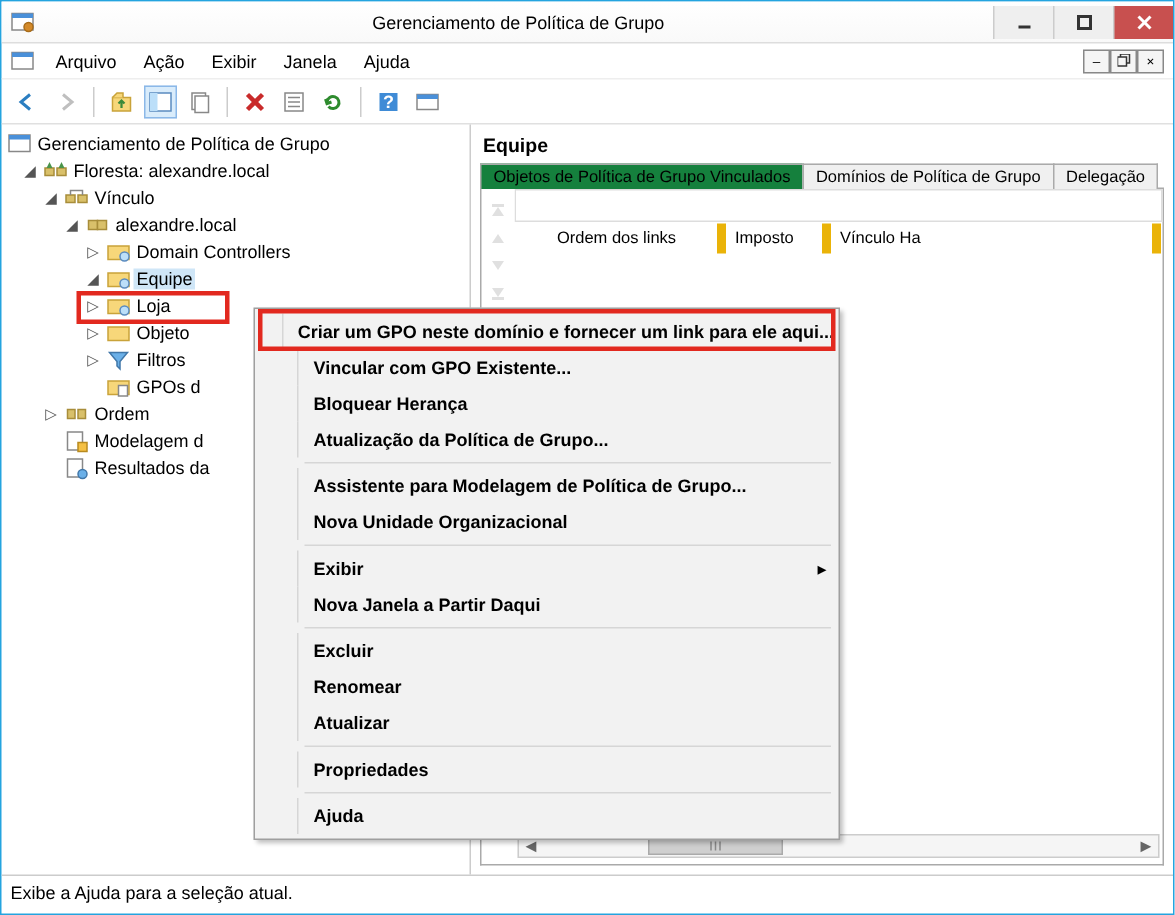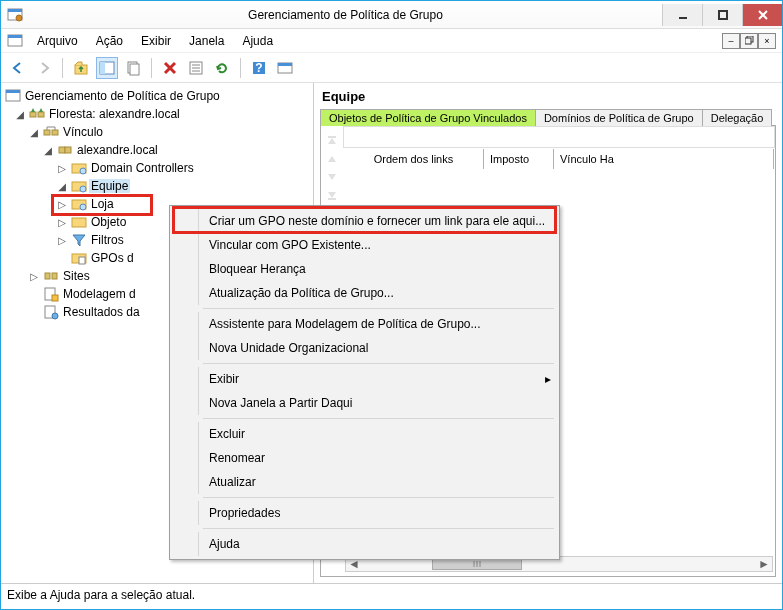--- a/index.html
+++ b/index.html
@@ -24,36 +24,36 @@
   .node { display:flex; align-items:center; height:18px; white-space:nowrap; position:relative;}
   .exp { width:14px; text-align:center; color:#555; cursor:default; font-size:10px;}
   .nicon { width:16px; height:16px; display:inline-flex; align-items:center; justify-content:center; margin:0 2px; }
   .node.selected .label{ background:#cfe6f7; }
   .node .label{ padding:0 2px;}
   .redbox { border:3px solid #e2291f; position:absolute; }
   .right { flex:1; display:flex; flex-direction:column; padding: 4px 6px 6px 6px; }
   .pane-title { font-weight:bold; font-size:13px; padding:2px 0 4px 2px; }
   .tabs { display:flex; border-bottom:1px solid #aaa; }
   .tab { border:1px solid #aaa; border-bottom:none; padding:2px 8px; background:#f0f0f0; margin-right:-1px; position:relative; top:1px; font-size:11px;}
-  .tab.active { background:#bef264; }
+  .tab.active { background:#15803d; }
   .pane-body { flex:1; border:1px solid #aaa; border-top:none; background:#fff; display:flex; }
   .sidecol { width:22px; display:flex; flex-direction:column; align-items:center; padding-top:6px; gap:0;}
   .arrowbtn{ width:18px; height:18px; color:#bbb; display:flex; align-items:center; justify-content:center;}
   .listarea { flex:1; overflow:hidden; position:relative;}
   .lhead { display:flex; border:1px solid #ddd; height:22px; align-items:center; background:#fff;}
-  .lcol { border-right:1px solid #eab308; padding:0 6px; font-size:11px; height:100%; display:flex; align-items:center; overflow:hidden; white-space:nowrap;margin-top:44px;}
+  .lcol { border-right:6px solid #eab308; padding:0 6px; font-size:11px; height:100%; display:flex; align-items:center; overflow:hidden; white-space:nowrap;margin-top:44px;}
   .hscroll { position:absolute; bottom:4px; left:2px; right:2px; height:16px; border:1px solid #ccc; display:flex; align-items:center; background:#f5f5f5;}
   .hs-btn { width:16px; height:14px; display:flex; align-items:center; justify-content:center; color:#666;}
   .hs-track { flex:1; position:relative; height:100%; }
   .hs-thumb { position:absolute; left:70px; width:90px; top:1px; bottom:1px; background:#cfcfcf; border:1px solid #aaa; display:flex; align-items:center; justify-content:center;}
   .status { height:22px; border-top:1px solid #ccc; padding:2px 6px; display:flex; align-items:center;}
   .ctxmenu { position:absolute; left:168px; top:204px; width:391px; background:#f2f2f2; border:1px solid #9f9f9f; box-shadow:2px 2px 3px rgba(0,0,0,.25); padding:3px; z-index:50;}
   .ctxmenu .row { height:24px; display:flex; align-items:center; }
   .ctxmenu .gutter { width:26px; border-right:1px solid #d6d6d6; height:100%; }
-  .ctxmenu .lbl { padding-left:10px; flex:1; white-space:nowrap;}
+  .ctxmenu .lbl { padding-left:10px; flex:1; white-space:nowrap;font-weight:bold;}
   .ctxmenu .arr { width:16px; text-align:center;}
   .ctxmenu .msep { height:1px; background:#d6d6d6; margin:3px 2px 3px 30px;}
   svg { display:block; }
 </style>
 </head>
 <body>
 
 <div class="titlebar">
   <span class="app-icon">
     <svg width="16" height="16">
@@ -276,21 +276,21 @@
         <span class="label">GPOs d</span>
       </div>
     <div class="node" style="padding-left:24px">
         <span class="exp">▷</span>
         <span class="nicon">
           <svg width="16" height="16">
             <rect x="2" y="5" width="5" height="6" fill="#d9c06a" stroke="#a88d3a"></rect>
             <rect x="9" y="5" width="5" height="6" fill="#d9c06a" stroke="#a88d3a"></rect>
           </svg>
         </span>
-        <span class="label">Sites</span>
+        <span class="label">Ordem</span>
       </div>
     <div class="node" style="padding-left:38px">
         <span class="nicon">
           <svg width="16" height="16">
             <rect x="2" y="2" width="10" height="12" fill="#fff" stroke="#888"></rect>
             <rect x="9" y="9" width="6" height="6" fill="#f5c043" stroke="#b88a1f"></rect>
           </svg>
         </span>
         <span class="label">Modelagem d</span>
       </div>

